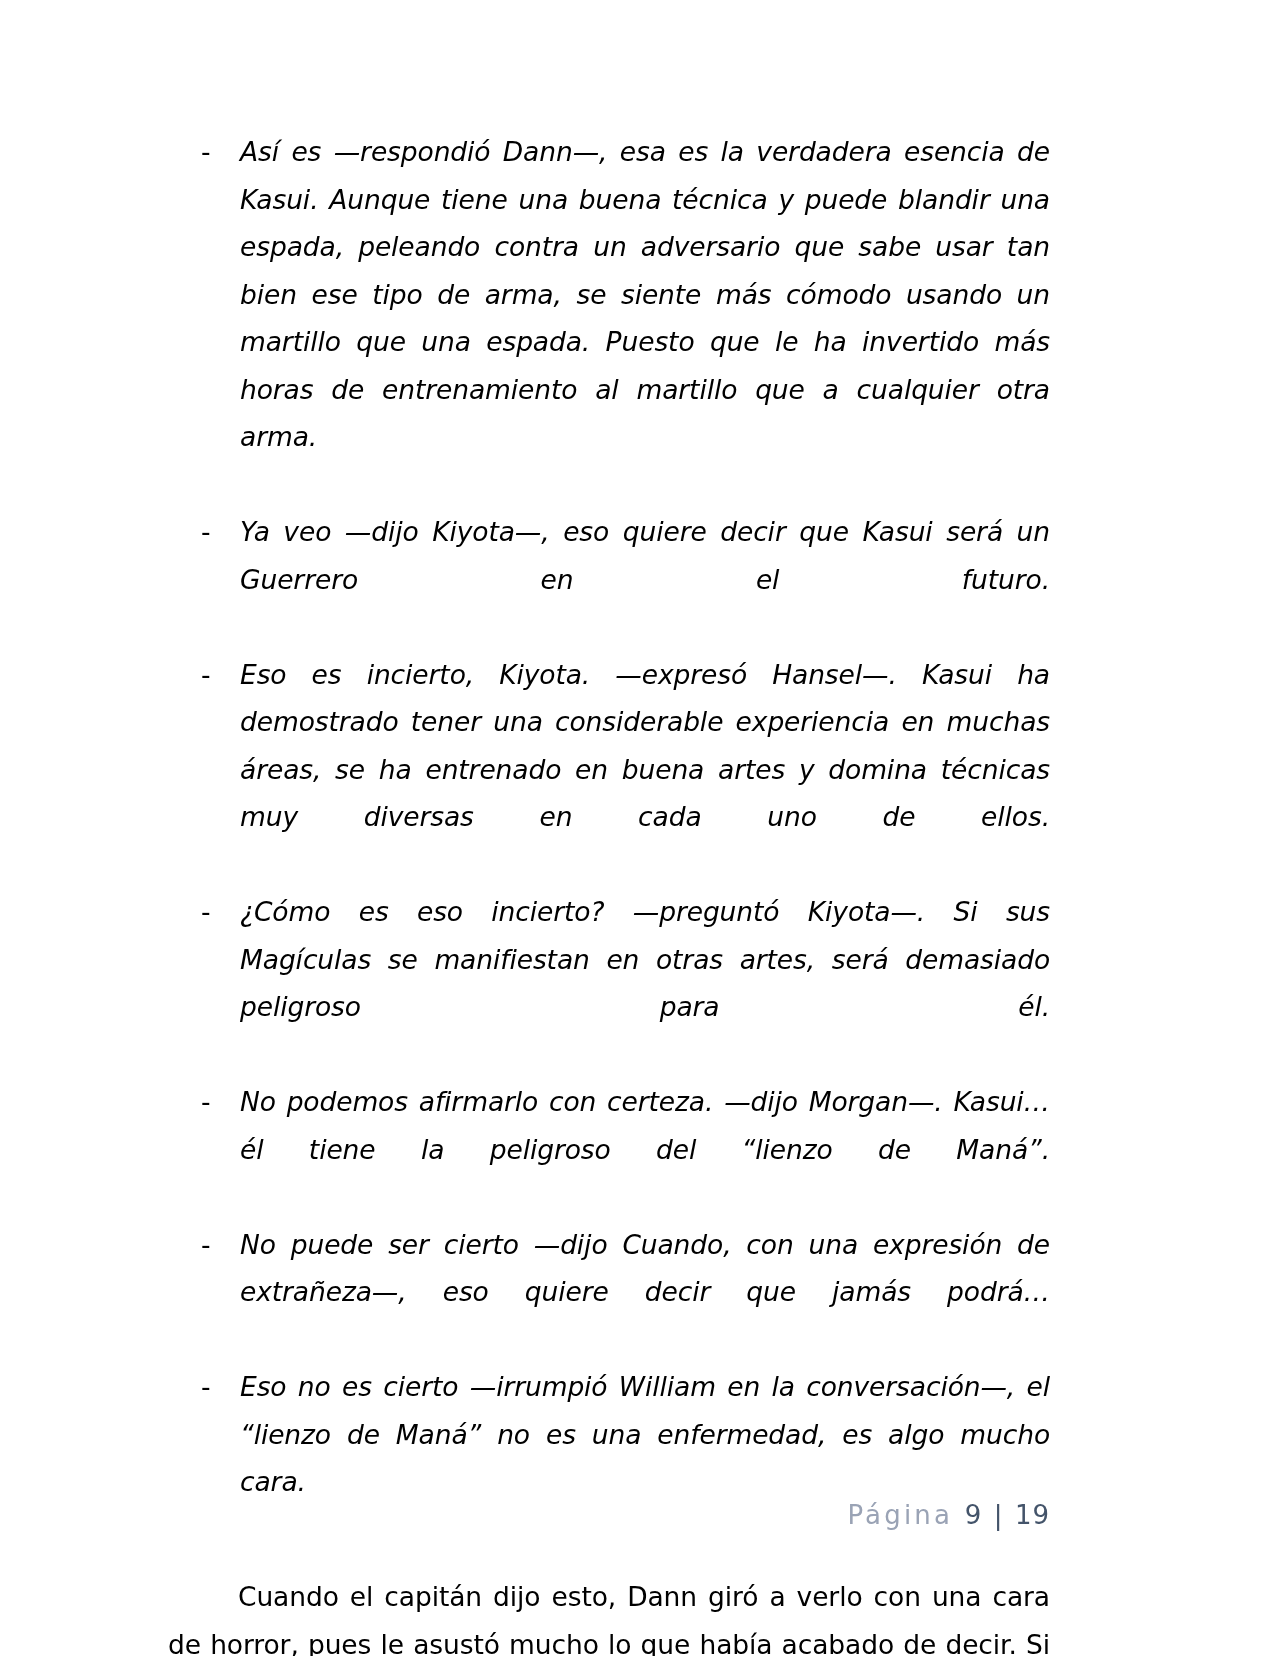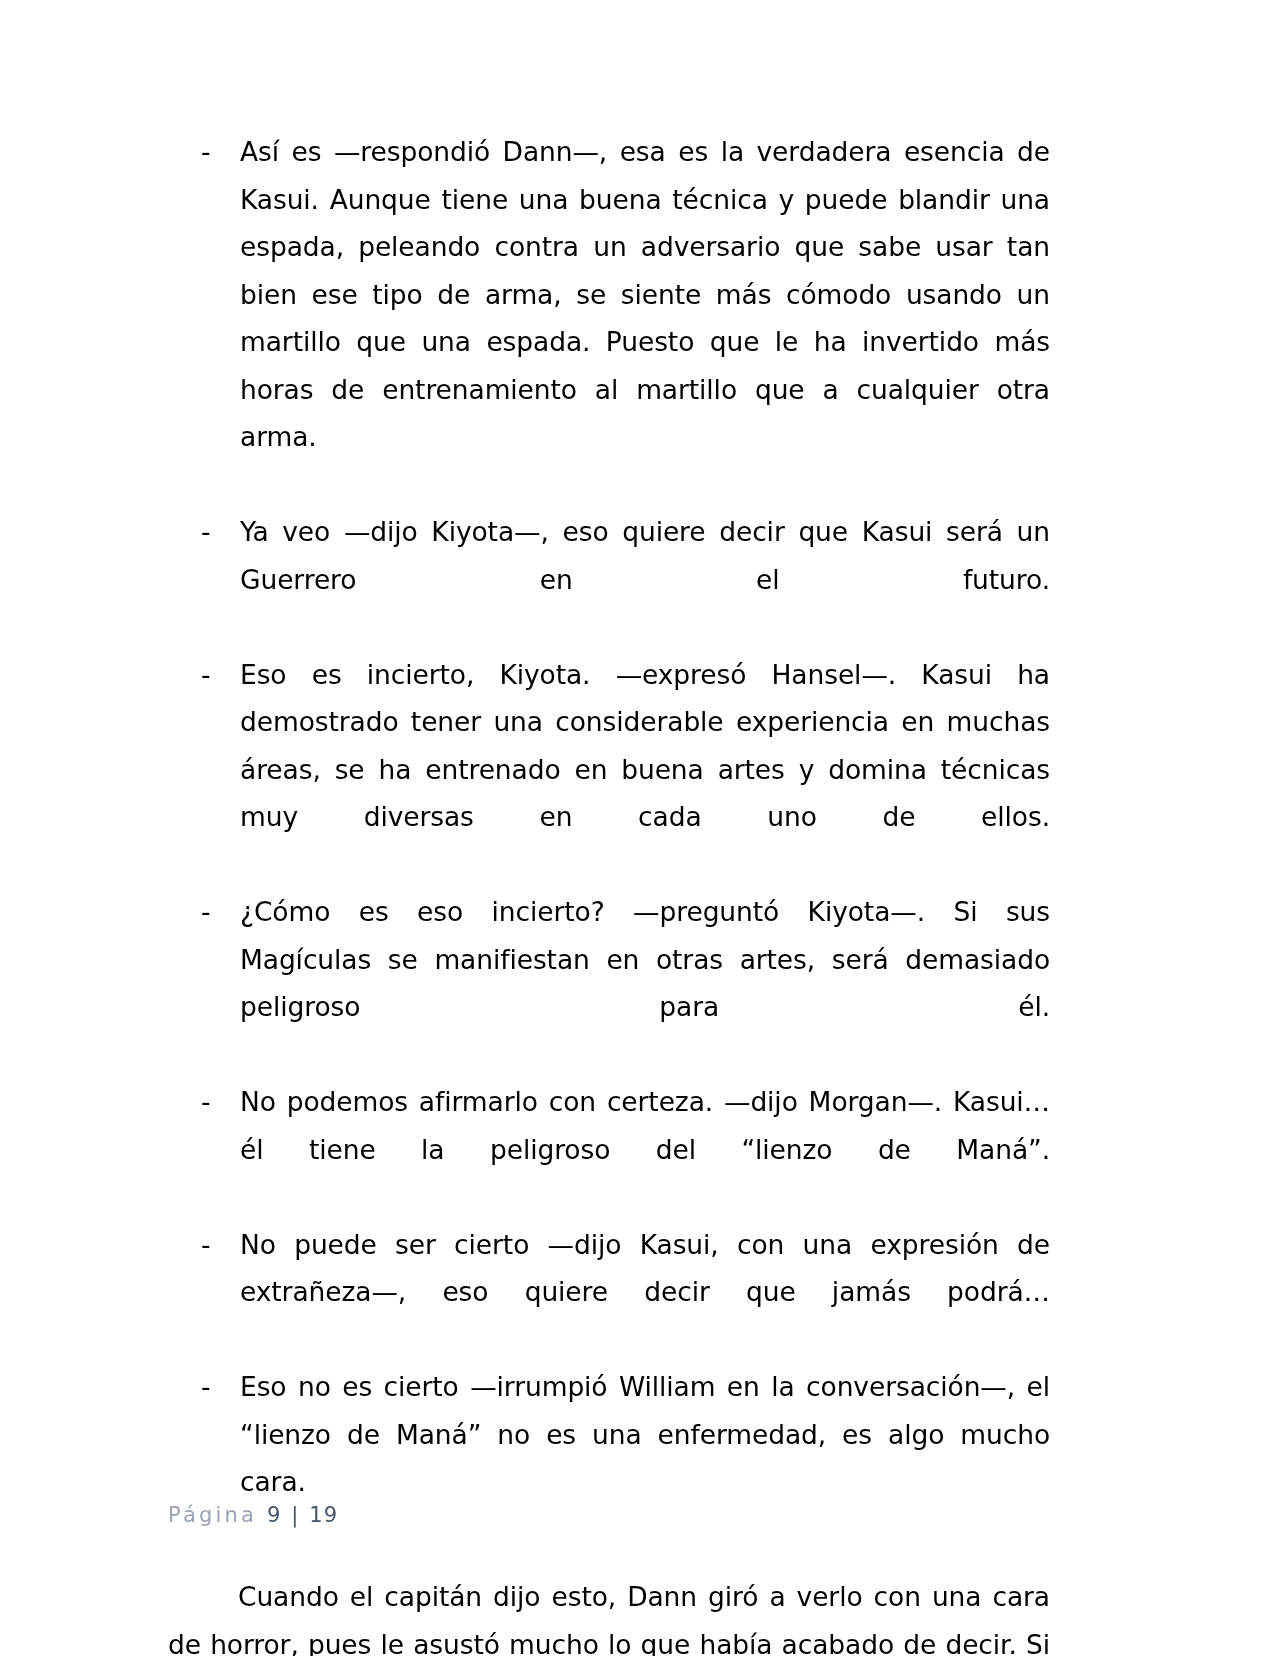--- a/index.html
+++ b/index.html
@@ -52,20 +52,21 @@
   .dialogue-item .dash {
     position: absolute;
     left: 33px;
     top: 0;
     font-size: 26.5px;
     line-height: 47.5px;
   }
 
   .dialogue-item .txt {
     display: block;
+    font-style: italic;
   }
 
   
   .dialogue-item .txt::after {
     content: "";
     display: inline-block;
     width: 100%;
   }
 
   
@@ -84,22 +85,22 @@
     margin-top: 20px;
     margin-bottom: 18px;
   }
 
   
   .footer {
     position: absolute;
     left: 168px;
     top: 1500px;
     width: 882px;
-    text-align: left;
-    font-size: 21px;
+    text-align: right;
+    font-size: 26px;
     line-height: 30px;
     color: #8c96ab;
     letter-spacing: 3.2px;
     white-space: nowrap;
   }
   .footer .pg-label { color: #9aa3b5; }
   .footer .pg-num { color: #44546a; letter-spacing: 1px; }
   .footer .pg-sep { color: #44546a; letter-spacing: 1px; }
   .footer .pg-total { color: #44546a; letter-spacing: 1px; }
 </style>
@@ -126,21 +127,21 @@
       <li class="dialogue-item">
         <span class="dash">-</span>
         <span class="txt">¿Cómo es eso incierto? —preguntó Kiyota—. Si sus Magículas se manifiestan en otras artes, será demasiado peligroso para él.</span>
       </li>
       <li class="dialogue-item">
         <span class="dash">-</span>
         <span class="txt">No podemos afirmarlo con certeza. —dijo Morgan—. Kasui… él tiene la peligroso del “lienzo de Maná”.</span>
       </li>
       <li class="dialogue-item">
         <span class="dash">-</span>
-        <span class="txt">No puede ser cierto —dijo Kasui, con una expresión de extrañeza—, eso quiere decir que jamás podrá…</span>
+        <span class="txt">No puede ser cierto —dijo Cuando, con una expresión de extrañeza—, eso quiere decir que jamás podrá…</span>
       </li>
       <li class="dialogue-item">
         <span class="dash">-</span>
         <span class="txt">Eso no es cierto —irrumpió William en la conversación—, el “lienzo de Maná” no es una enfermedad, es algo mucho cara.</span>
       </li>
     </ul>
 
     <div class="par-block">
       <p class="body-par">Cuando el capitán dijo esto, Dann giró a verlo con una cara de horror, pues le asustó mucho lo que había acabado de decir. Si de verdad era peor que eso, entonces, ¿qué le depararía el destino a Kasui? ¿Cuál sería el rumbo de su vida sabiendo que el problema es mucho mayor de lo que se imaginaba?</p>
     </div>

